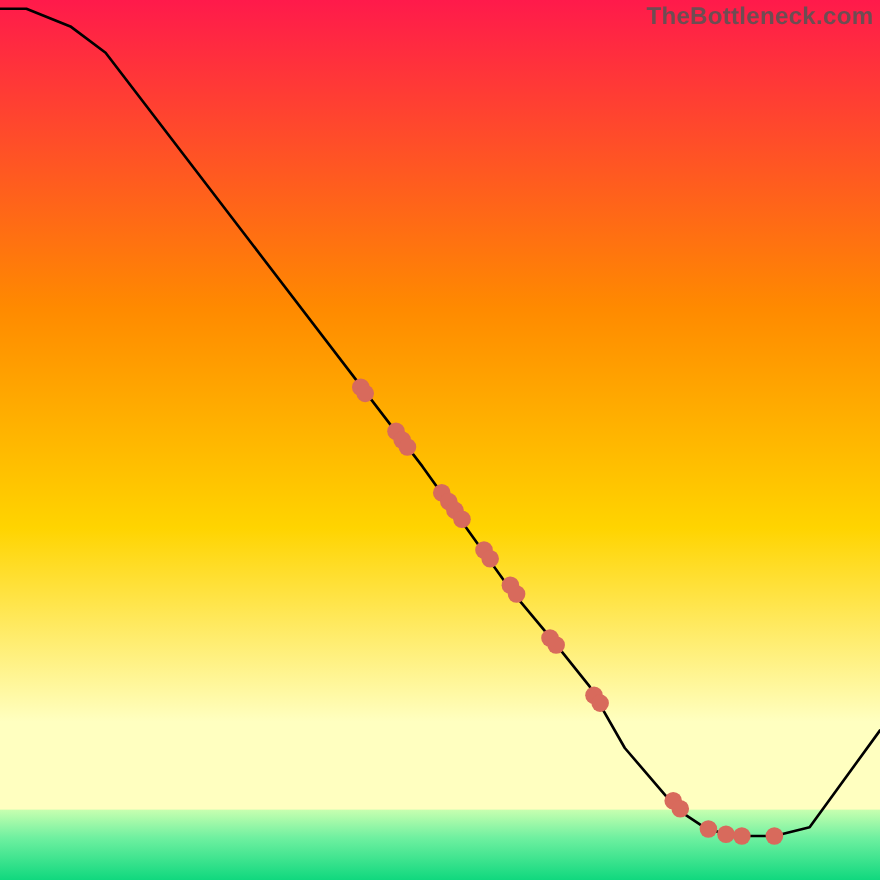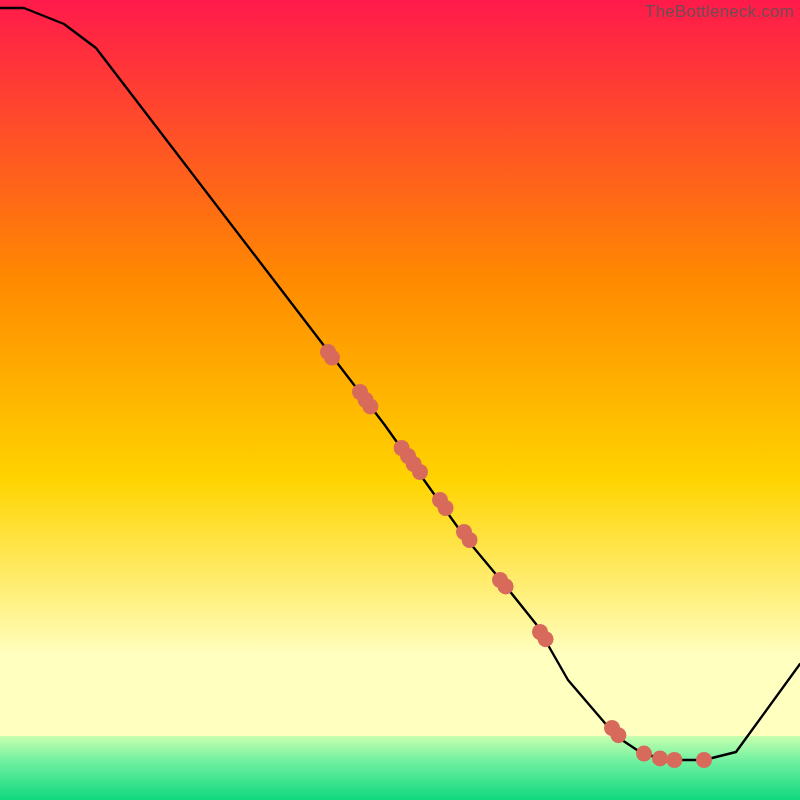--- a/index.html
+++ b/index.html
@@ -1,18 +1,18 @@
 <!DOCTYPE html>
 <html><head>
 <meta charset="utf-8">
 <style>
   html,body{margin:0;padding:0;width:800px;height:800px;overflow:hidden;font-family:Arial,Helvetica,sans-serif;}
   .canvas{position:relative;width:800px;height:800px;}
   .bg{position:absolute;inset:0;}
-  .watermark{position:absolute;top:2px;right:6px;font-size:17px;font-weight:normal;color:#555;opacity:.85;letter-spacing:.2px;}
+  .watermark{position:absolute;top:2px;right:6px;font-size:22px;font-weight:bold;color:#555;opacity:.85;letter-spacing:.2px;}
   svg{position:absolute;inset:0;}
 </style>
 </head>
 <body>
 <div class="canvas">
 
 <svg class="bg" viewBox="0 0 800 800" preserveAspectRatio="none">
   <defs>
     <linearGradient id="grad" x1="0" y1="0" x2="0" y2="1">
       <stop id="g0" offset="0%" stop-color="#ff1a4b"></stop>

